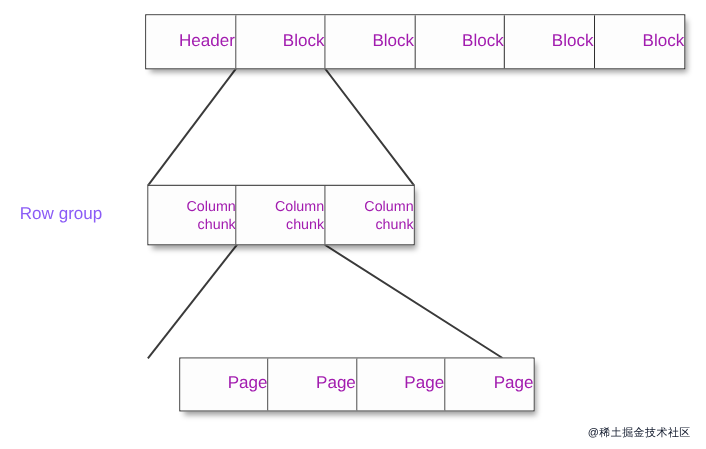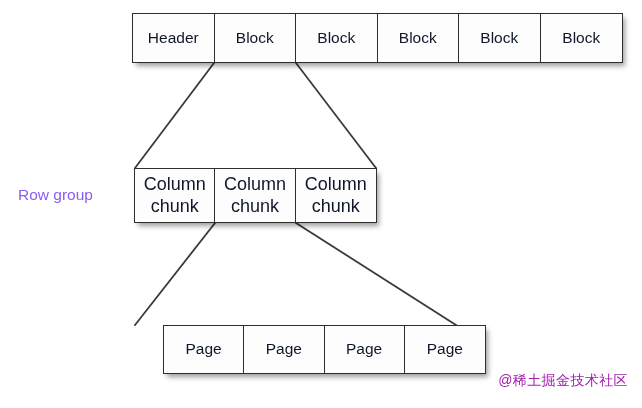--- a/index.html
+++ b/index.html
@@ -40,25 +40,25 @@
     box-sizing: border-box;
     background: #fdfdfd;
     border: 1.6px solid #2e2e2e;
     z-index: 2;
     box-shadow: 3px 4px 5px -1px rgba(0,0,0,0.38);
   }
   .cell {
     box-sizing: border-box;
     display: flex;
     flex-direction: column;
-    align-items: center;
+    align-items: flex-end;
     justify-content: center;
     background: #fdfdfd;
     border-right: 1.6px solid #2e2e2e;
-    color: #0f172a;
+    color: #a21caf;
     text-align: center;
     line-height: 1.22;
     white-space: nowrap;
   }
   .cell:last-child {
     border-right: none;
   }
   .cell .ln {
     display: block;
   }
@@ -77,21 +77,21 @@
 
   
   #row-column-chunks {
     left: 134px;
     top: 168px;
     width: 243px;
     height: 55px;
   }
   #row-column-chunks .cell {
     width: 81px;
-    font-size: 18px;
+    font-size: 13px;
   }
 
   
   #row-pages {
     left: 134px;
     top: 325px;
     width: 323px;
     height: 49px;
     margin-left: 29px;
   }
@@ -108,23 +108,23 @@
     font-size: 15.5px;
     color: #8b5cf6;
     white-space: nowrap;
     z-index: 2;
   }
 
   
   #watermark {
     position: absolute;
     right: 14px;
-    bottom: 18px;
-    font-size: 14px;
-    color: #a21caf;
+    bottom: 8px;
+    font-size: 10px;
+    color: #0f172a;
     letter-spacing: 0.4px;
     white-space: nowrap;
     z-index: 3;
   }
 </style>
 </head>
 <body>
 
 <div id="diagram-root">
 

